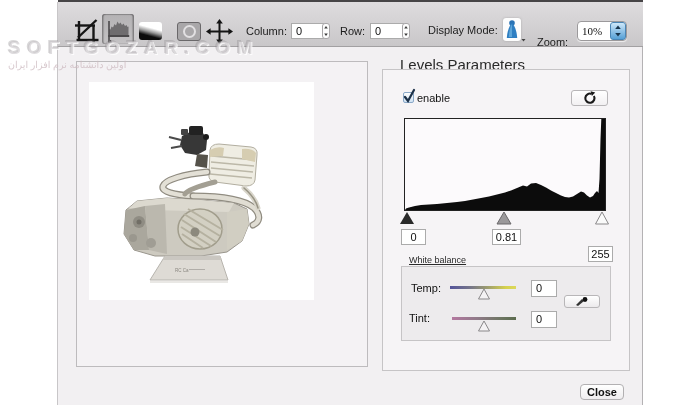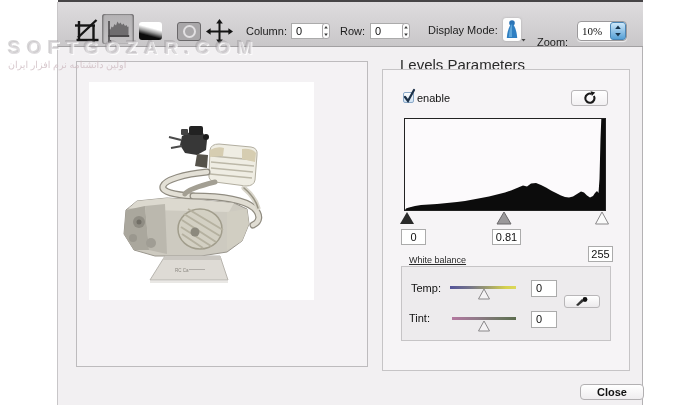--- a/index.html
+++ b/index.html
@@ -189,17 +189,17 @@
     <circle cx="11" cy="3.5" r="2.4" fill="#111"></circle>
   </svg>
 
   <div class="abs" style="left:399px;top:312px;font-size:11px;color:#111;margin-left:10px;">Tint:</div>
   <div class="abs" style="left:452px;top:317px;width:64px;height:3px;background:linear-gradient(90deg,#b478a0 0%,#8f7a88 40%,#6f7664 75%,#5c6b4e 100%);"></div>
   <svg class="abs" style="left:477px;top:320px;" width="14" height="12" viewBox="0 0 14 12">
       <path d="M7 1 L12.5 11 L1.5 11 Z" fill="#f4f2f4" stroke="#8a888a" stroke-width="1"></path>
     </svg>
   <div class="abs field" style="left:531px;top:311px;width:20px;height:15px;padding-left:4px;line-height:15px;">0</div>
 
-  <div class="abs" style="left:580px;top:384px;width:64px;height:16px;background:linear-gradient(#ffffff,#efedef);border:1px solid #b2b0b2;border-radius:4px;box-sizing:border-box;text-align:center;font-size:11px;font-weight:bold;color:#111;line-height:15px;">Close</div>
+  <div class="abs" style="left:580px;top:384px;width:44px;height:16px;background:linear-gradient(#ffffff,#efedef);border:1px solid #b2b0b2;border-radius:4px;box-sizing:border-box;text-align:center;font-size:11px;font-weight:bold;color:#111;line-height:15px;">Close</div>
 
   <div class="abs" style="left:8px;top:38px;font-size:19px;line-height:19px;font-weight:bold;letter-spacing:6.3px;color:rgba(196,193,196,.55);text-shadow:1px 1px 0 rgba(255,255,255,.8), -1px -1px 0 rgba(130,127,130,.3);">SOFTGOZAR.COM</div>
   <div class="abs" style="left:8px;top:59px;font-size:9.5px;line-height:11px;color:rgba(205,186,193,.8);">اولین دانشنامه نرم افزار ایران</div>
 </div>
 
 </body></html>

